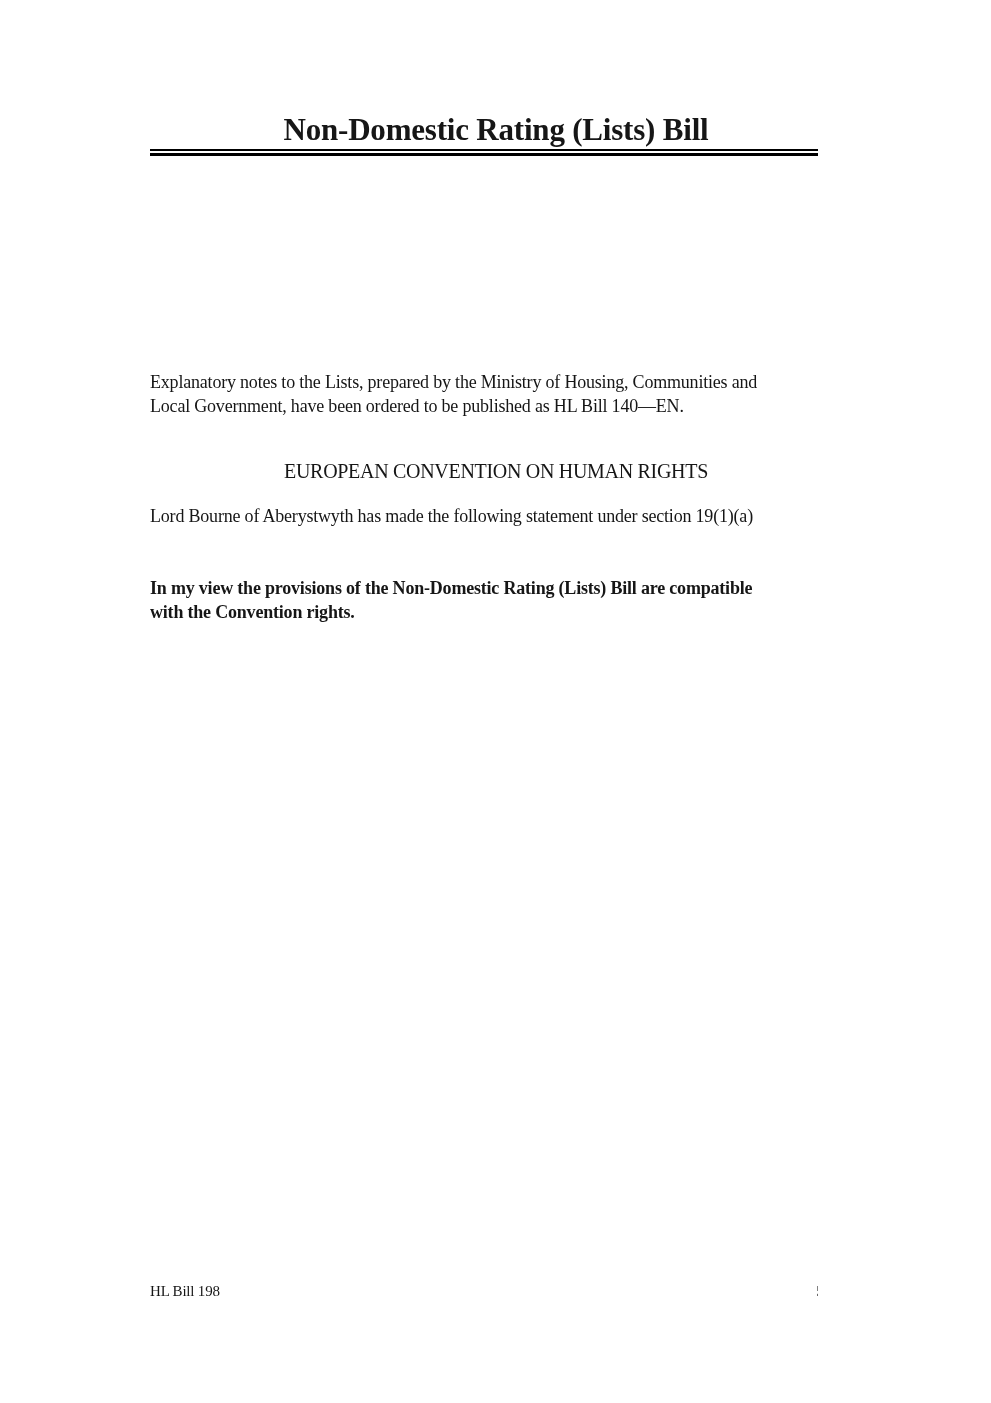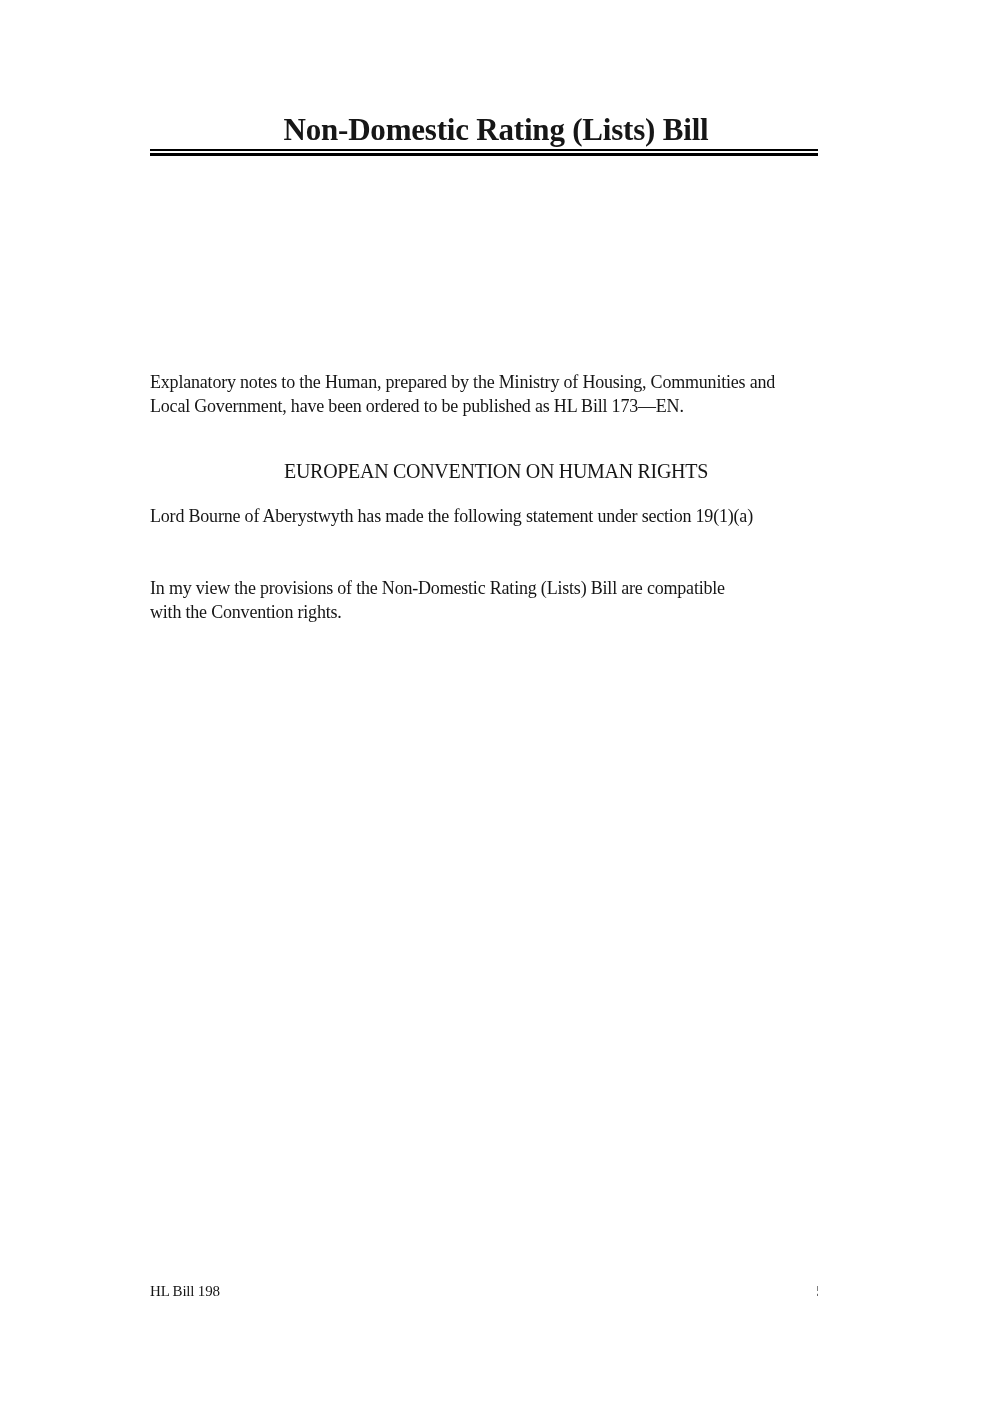--- a/index.html
+++ b/index.html
@@ -59,21 +59,21 @@
     font-size: 18px;
     line-height: 24px;
     letter-spacing: -0.2px;
   }
   .body-para .line {
     display: block;
     white-space: nowrap;
   }
   .para-1 { top: 370px; }
   .para-2 { top: 504px; }
-  .para-3 { top: 576px; }
+  .para-3 { top: 576px; font-weight: bold; }
 
   .page-footer {
     position: absolute;
     top: 1279px;
     left: 150px;
     width: 692px;
     font-size: 15px;
     line-height: 24px;
     display: flex;
     justify-content: space-between;
@@ -88,22 +88,22 @@
   <div class="bill-title">Non-Domestic Rating (Lists) Bill</div>
 
   <div class="title-rule">
     <div class="thin"></div>
     <div class="gap"></div>
     <div class="thick"></div>
   </div>
 
 
   <div class="body-para para-1">
-    <span class="line">Explanatory notes to the Human, prepared by the Ministry of Housing, Communities and</span>
-    <span class="line">Local Government, have been ordered to be published as HL Bill 173—EN.</span>
+    <span class="line">Explanatory notes to the Lists, prepared by the Ministry of Housing, Communities and</span>
+    <span class="line">Local Government, have been ordered to be published as HL Bill 140—EN.</span>
   </div>
 
   <div class="section-heading heading-echr">EUROPEAN CONVENTION ON HUMAN RIGHTS</div>
 
   <div class="body-para para-2">
     <span class="line">Lord Bourne of Aberystwyth has made the following statement under section 19(1)(a)</span>
   </div>
 
   <div class="body-para para-3">
     <span class="line">In my view the provisions of the Non-Domestic Rating (Lists) Bill are compatible</span>

